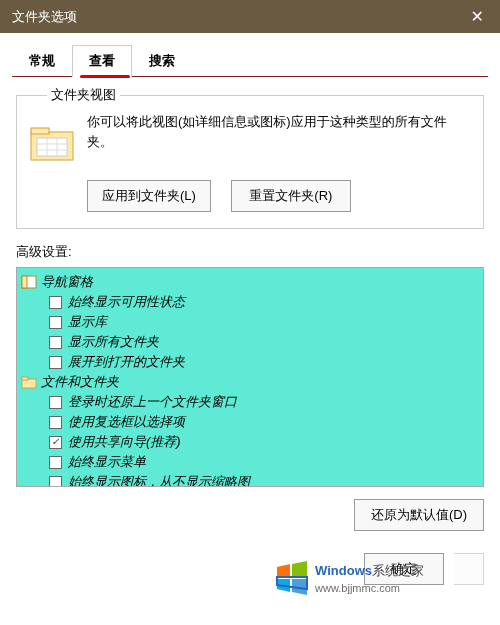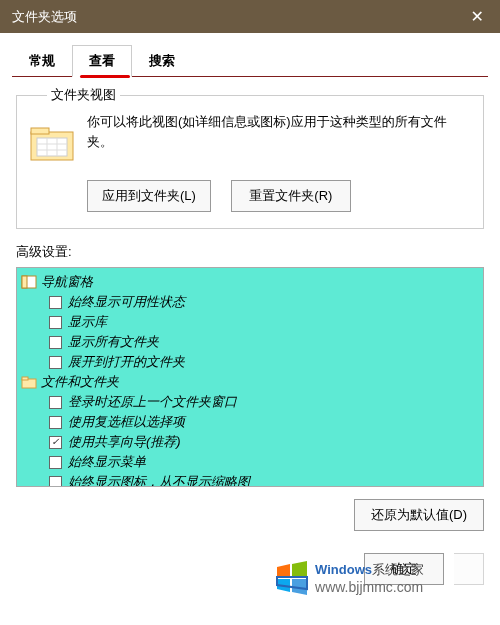--- a/index.html
+++ b/index.html
@@ -26,21 +26,21 @@
     .tree-icon { width: 16px; height: 16px; margin-right: 4px; flex-shrink: 0; }
     .check { width: 13px; height: 13px; border: 1px solid #666; margin-right: 6px; display: inline-flex; align-items: center; justify-content: center; flex-shrink: 0; background: #fff; }
     .check.checked::after { content: "✓"; font-size: 10px; color: #333; line-height: 1; }
     .restore-row { display: flex; justify-content: flex-end; margin: 12px 4px 0 4px; }
     .bottom-buttons { display: flex; justify-content: flex-end; gap: 10px; margin: 22px 4px 0 4px; }
     .btn.wide { min-width: 130px; }
     .watermark { position: absolute; bottom: 30px; right: 76px; display: flex; align-items: center; gap: 6px; opacity: 0.95; }
     .wm-logo svg { display: block; }
     .wm-text { font-size: 13px; color: #333; }
     .wm-text .blue { color: #1e5fb4; font-weight: bold; }
-    .wm-text .sub { font-size: 14px; color: #666; }
+    .wm-text .sub { font-size: 11px; color: #666; }
     
     .listbox::-webkit-scrollbar { width: 16px; }
     .listbox::-webkit-scrollbar-track { background: #f0f0f0; }
     .listbox::-webkit-scrollbar-thumb { background: #c0c0c0; border: 1px solid #a0a0a0; }
   </style>
 </head>
 <body>
 
 <div class="titlebar">
   <span>文件夹选项</span>

